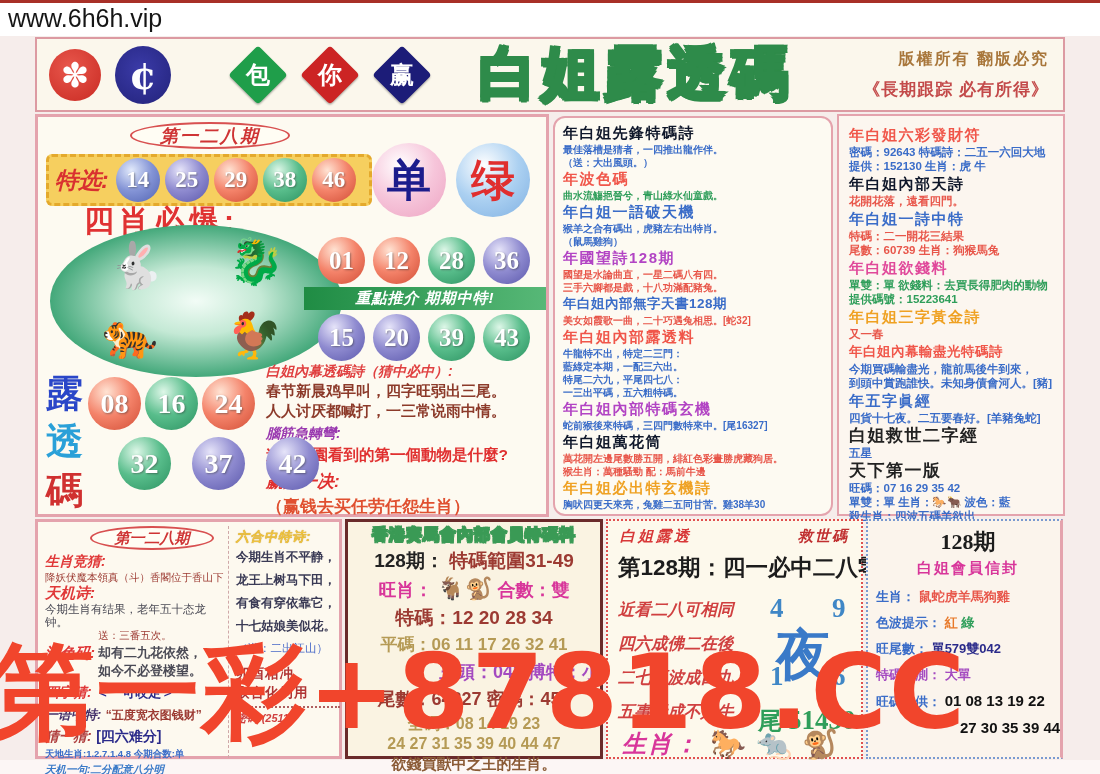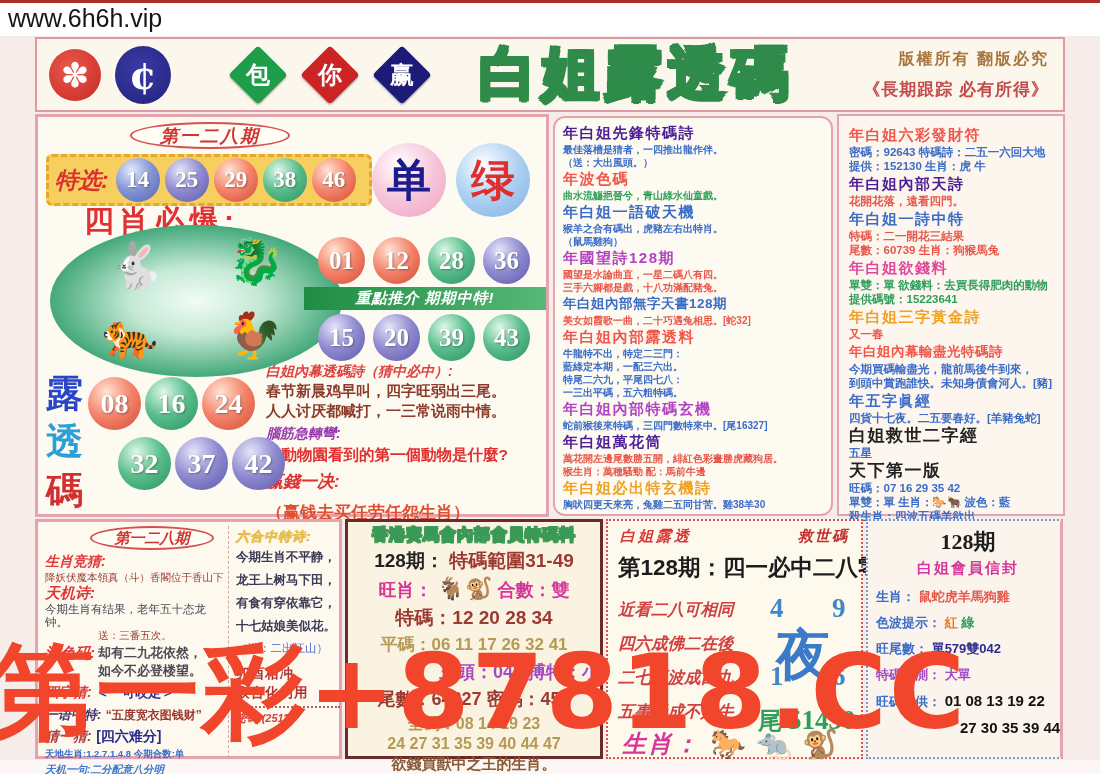--- a/index.html
+++ b/index.html
@@ -73,32 +73,32 @@
   .row-balls { position:absolute; display:flex; gap:8px; }
   .banner-green { position:absolute; left:266px; top:170px; width:242px; height:23px;
     background:linear-gradient(90deg,#1f8c44,#57b877); color:#fff; font-style:italic; font-weight:bold; font-size:15px;
     display:flex; align-items:center; justify-content:center; letter-spacing:1px; }
   .poem-block { position:absolute; left:228px; top:246px; width:282px; }
   .poem-title { color:#e04040; font-weight:bold; font-style:italic; font-size:14px; white-space:nowrap; }
   .poem-line { color:#8c3a2a; font-weight:bold; font-size:15px; line-height:20px; white-space:nowrap; }
   .brain-label { color:#9a3ab0; font-weight:bold; font-style:italic; font-size:14px; margin-top:4px; }
   .brain-q { color:#e03030; font-weight:bold; font-size:15.5px; margin-top:2px; white-space:nowrap; }
   .win-label { color:#e03030; font-weight:900; font-style:italic; font-size:17px; margin-top:4px; }
-  .win-text { color:#e05030; font-weight:bold; font-size:17px; margin-top:8px; white-space:nowrap; }
+  .win-text { color:#e05030; font-weight:bold; font-size:17px; margin-top:2px; white-space:nowrap; }
   .vert-char { position:absolute; left:8px; font-size:37px; font-weight:900; font-family:"Liberation Serif","DejaVu Serif",serif; }
   .vc-lu  { top:252px; color:#2a46c8; }
   .vc-tou { top:300px; color:#2aa0d8; }
   .vc-ma  { top:349px; color:#d03030; }
 
   
   .mid-panel { left:553px; top:116px; width:280px; height:400px; border-radius:12px; border:2px solid #e4a3ad;
     padding:5px 6px 0 8px; background:#fdfaf2; }
   .sec-title { font-weight:bold; font-size:15px; letter-spacing:1.5px; line-height:20px; white-space:nowrap; }
   .sec-title.long { font-size:13.5px; letter-spacing:0.5px; }
-  .sec-title[data-color="green"]{color:#4c1d95;} .sec-title[data-color="red"]{color:#f0564a;}
+  .sec-title[data-color="green"]{color:#0f172a;} .sec-title[data-color="red"]{color:#f0564a;}
   .sec-title[data-color="blue"]{color:#3a6cc8;} .sec-title[data-color="purple"]{color:#b244c4;}
   .sec-title[data-color="orange"]{color:#efa122;} .sec-title[data-color="magenta"]{color:#e0489a;}
   .sec-title[data-color="black"]{color:#222; font-size:17px;}
   .sec-line { font-size:10px; font-weight:bold; line-height:13px; white-space:nowrap; }
   .right-panel .sec-line { font-size:11.5px; line-height:14px; }
   .c-red{color:#e8564a;} .c-blue{color:#3a6cc8;} .c-green{color:#2f9e5a;} .c-purple{color:#a44ac0;}
   .c-navy{color:#2a2a8a;} .c-dark{color:#4a4a55;} .c-dred{color:#9c3a32;} .c-tan{color:#b59a55;}
   .c-brown{color:#8a5a35;} .c-black{color:#222;} .c-magenta{color:#d8359a;} .c-orange{color:#e87828;}
 
   
@@ -224,21 +224,21 @@
       <div class="win-text">（赢钱去买任劳任怨生肖）</div>
     </div>
     <div class="vert-char vc-lu">露</div>
     <div class="vert-char vc-tou">透</div>
     <div class="vert-char vc-ma">碼</div>
     <div class="row-balls" style="left:50px; top:260px; gap:4px;">
       <span class="ball b52" data-color="red">08</span>
       <span class="ball b52" data-color="green">16</span>
       <span class="ball b52" data-color="red">24</span>
     </div>
-    <div class="row-balls" style="left:80px; top:320px; gap:4px;">
+    <div class="row-balls" style="left:80px; top:320px; gap:21px;">
       <span class="ball b52" data-color="green">32</span>
       <span class="ball b52" data-color="purple">37</span>
       <span class="ball b52" data-color="purple">42</span>
     </div>
   </div>
 
   <div class="mid-panel panel">
     <div>
       <div class="sec-title" data-color="green">年白姐先鋒特碼詩</div>
       <div class="sec-line c-blue">最佳落槽是猜者，一四推出龍作伴。</div>

